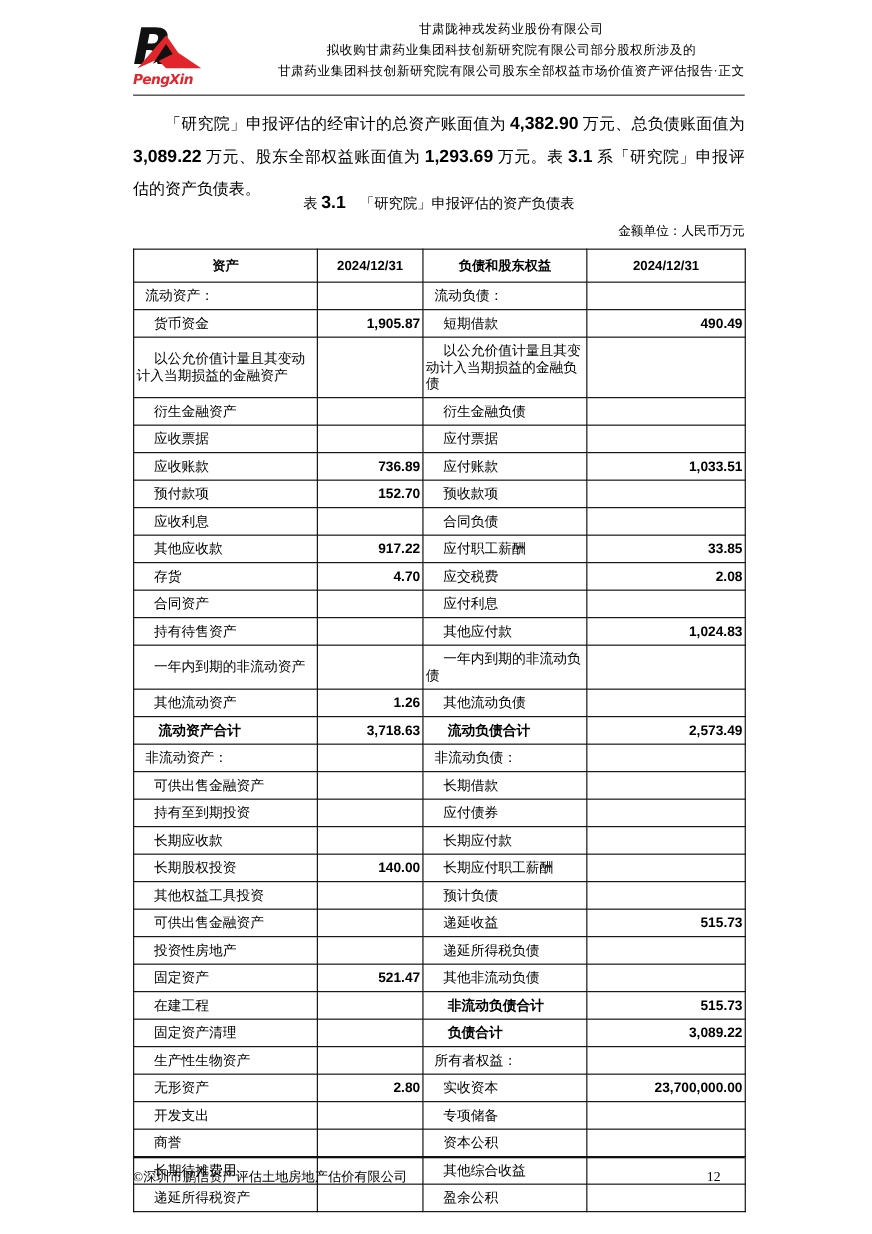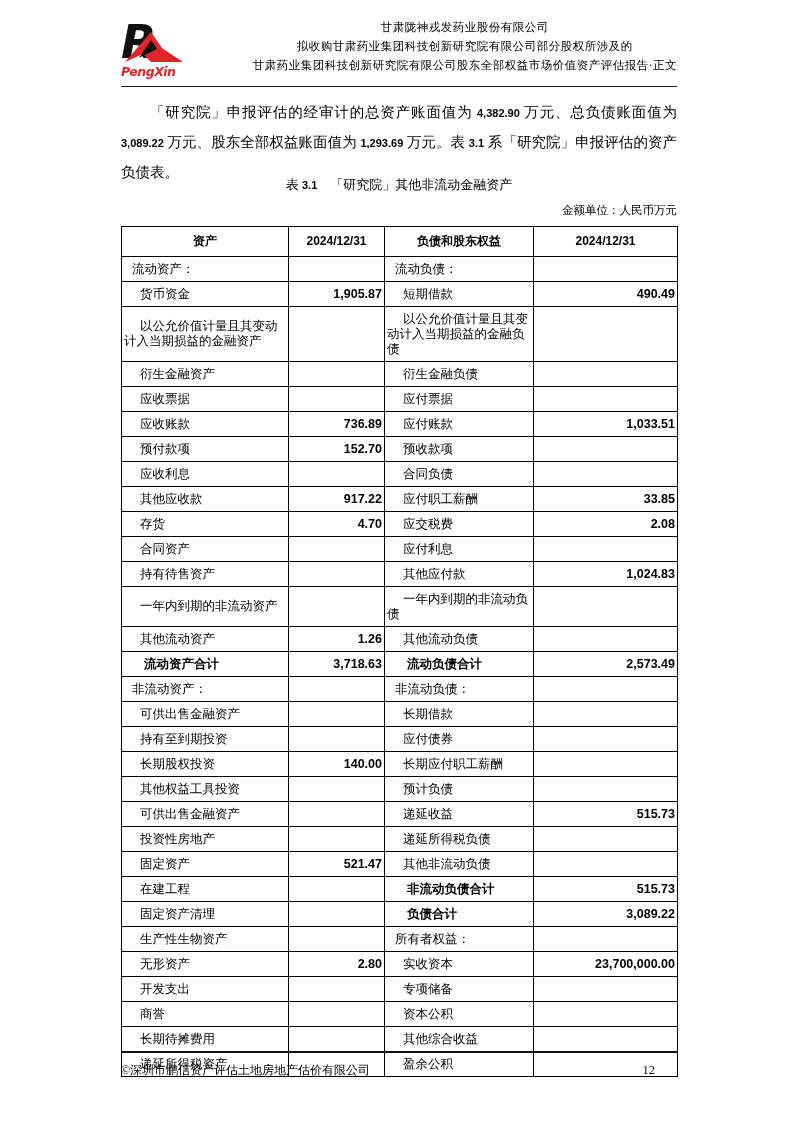--- a/index.html
+++ b/index.html
@@ -25,21 +25,21 @@
   .hdr-rule{top:86px;border-top:1.6px solid #1c1c1c;height:0;}
 
   
   .para{
     top:98px;
     font-size:14.5px;
     line-height:29px;
     text-align:justify;
     text-indent:2em;
   }
-  .para b,.caption b{font-family:"Liberation Sans","DejaVu Sans",sans-serif;font-size:11px;}
+  .para b,.caption b{font-family:"Liberation Sans","DejaVu Sans",sans-serif;font-size:16px;}
 
   .caption{
     top:176px;
     text-align:center;
     font-size:13px;
   }
   .unit-note{
     top:203px;
     text-align:right;
     font-size:11.5px;
@@ -104,21 +104,21 @@
     <div class="hdr-titles">
       <div>甘肃陇神戎发药业股份有限公司</div>
       <div>拟收购甘肃药业集团科技创新研究院有限公司部分股权所涉及的</div>
       <div>甘肃药业集团科技创新研究院有限公司股东全部权益市场价值资产评估报告·正文</div>
     </div>
   </div>
   <div class="content hdr-rule"></div>
 
   <div class="content para"><span>「研究院」申报评估的经审计的总资产账面值为 </span><b>4,382.90</b><span> 万元、总负债账面值为 </span><b>3,089.22</b><span> 万元、股东全部权益账面值为 </span><b>1,293.69</b><span> 万元。表 </span><b>3.1</b><span> 系「研究院」申报评估的资产负债表。</span></div>
 
-  <div class="content caption"><span>表 </span><b>3.1</b><span>　「研究院」其他非流动金融资产</span></div>
+  <div class="content caption"><span>表 </span><b>3.1</b><span>　「研究院」申报评估的资产负债表</span></div>
   <div class="content unit-note">金额单位：人民币万元</div>
 
   <div class="content bs-table-wrap">
     <table class="bs">
       <colgroup>
         <col style="width:167px">
           <col style="width:96px">
           <col style="width:149px">
           <col style="width:144px">
       </colgroup>
@@ -233,20 +233,26 @@
             <td class="lab item">长期借款</td>
             <td class="val"></td>
           </tr>
           <tr>
             <td class="lab item">持有至到期投资</td>
             <td class="val"></td>
             <td class="lab item">应付债券</td>
             <td class="val"></td>
           </tr>
           <tr>
+            <td class="lab item">长期应收款</td>
+            <td class="val"></td>
+            <td class="lab item">长期应付款</td>
+            <td class="val"></td>
+          </tr>
+          <tr>
             <td class="lab item">长期股权投资</td>
             <td class="val">140.00</td>
             <td class="lab item">长期应付职工薪酬</td>
             <td class="val"></td>
           </tr>
           <tr>
             <td class="lab item">其他权益工具投资</td>
             <td class="val"></td>
             <td class="lab item">预计负债</td>
             <td class="val"></td>

